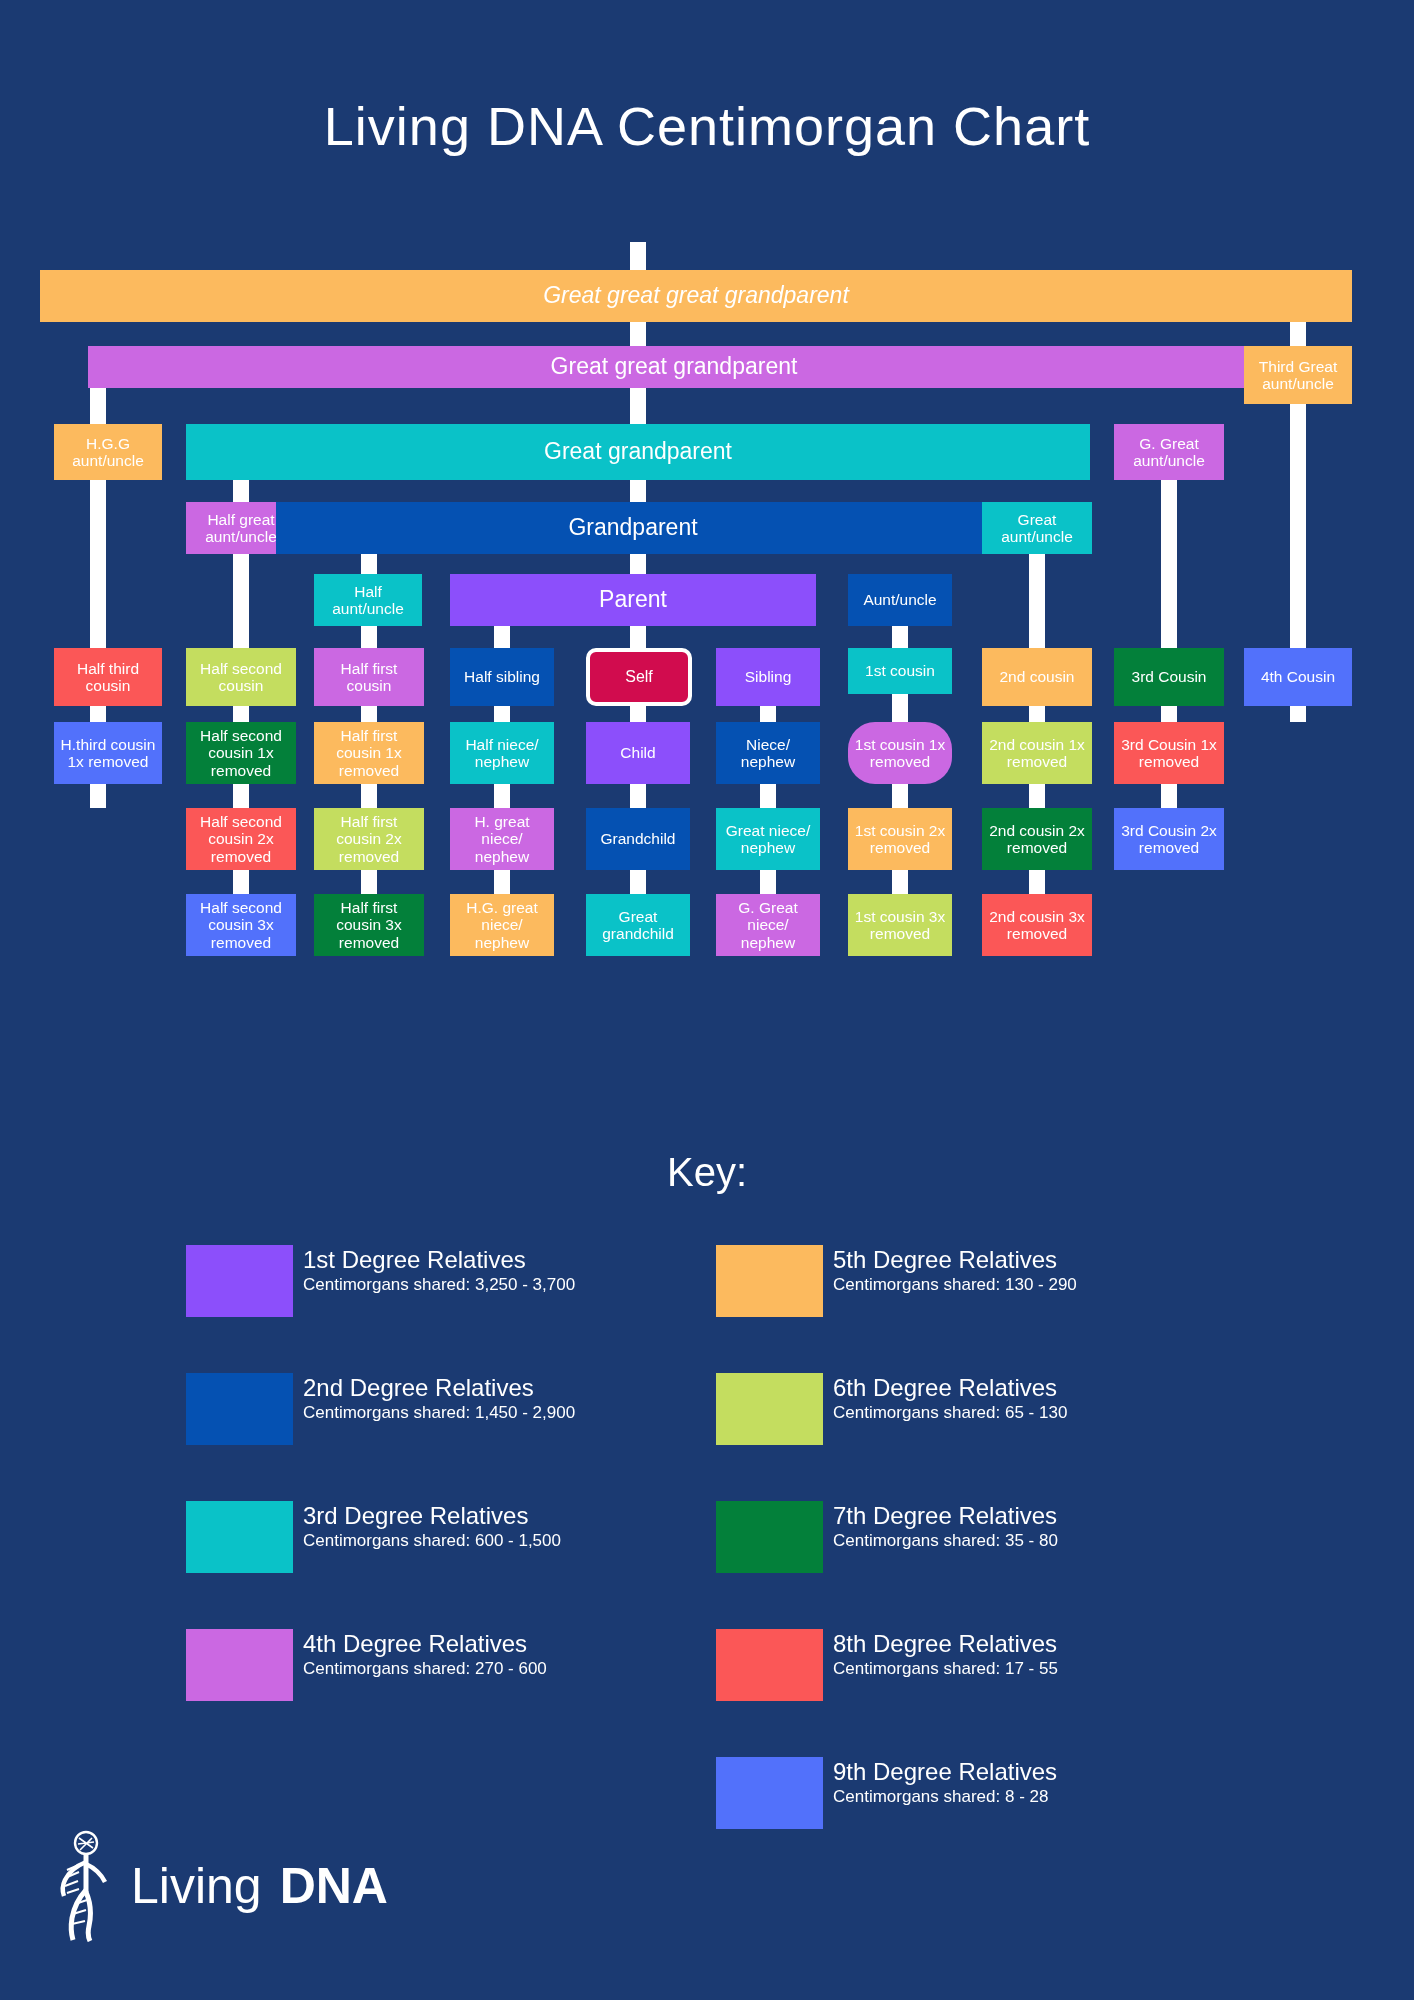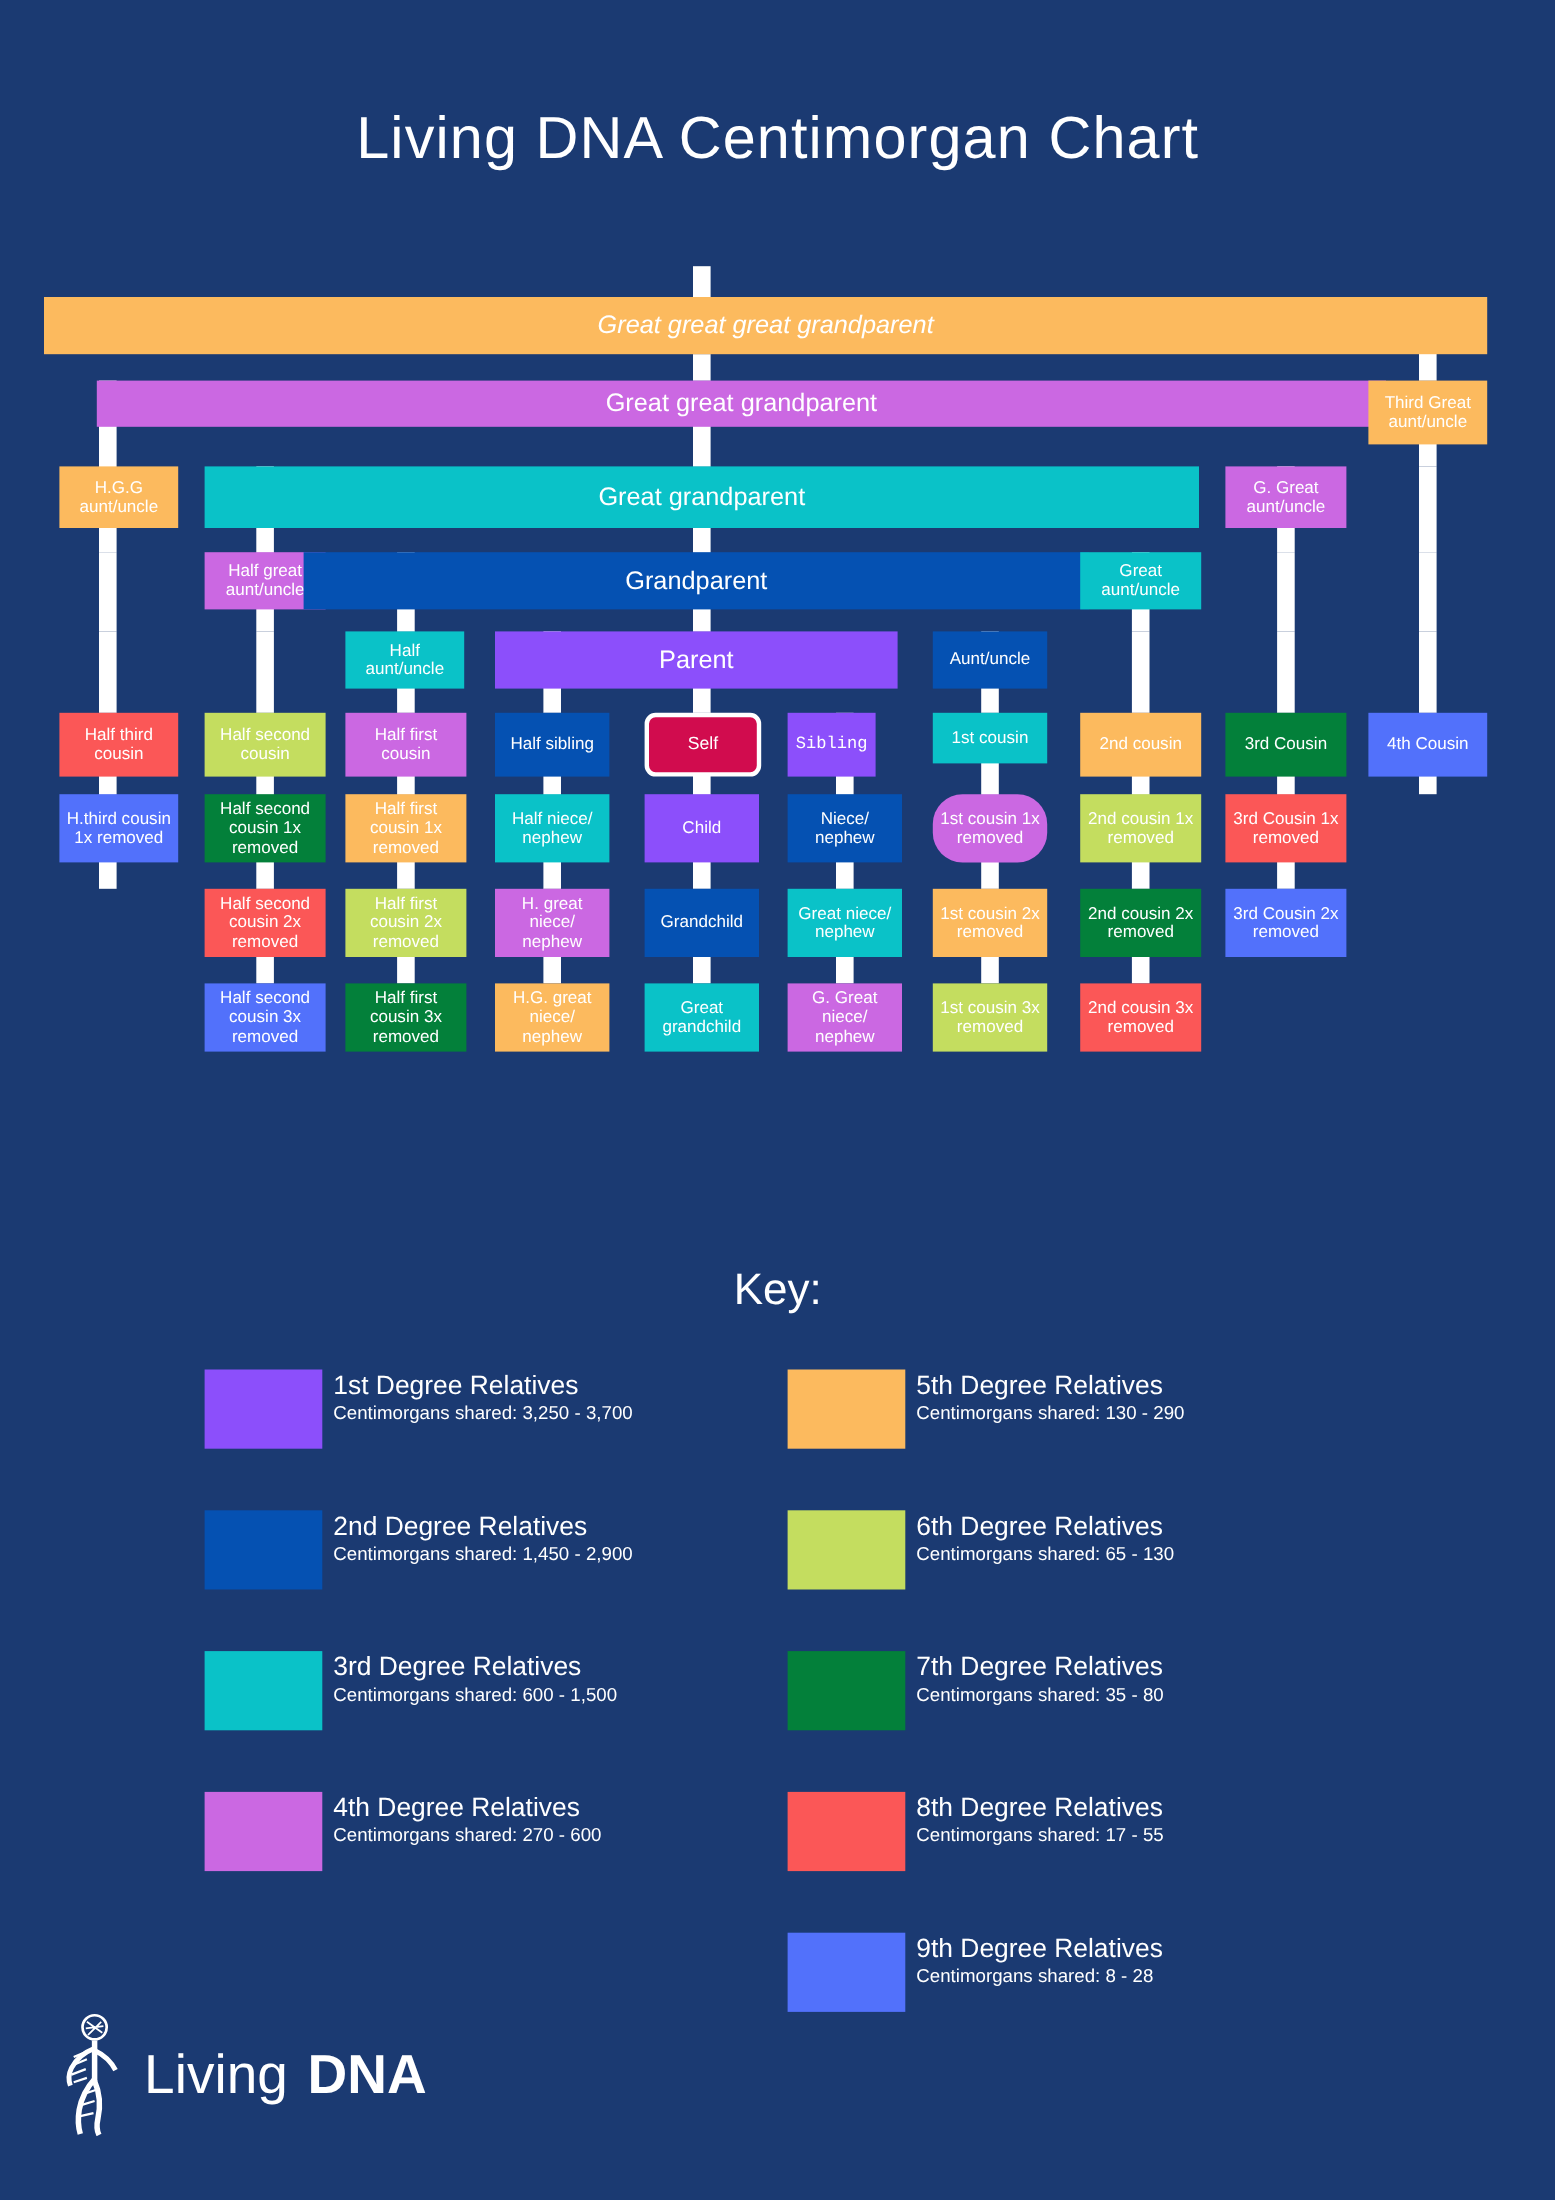--- a/index.html
+++ b/index.html
@@ -215,21 +215,21 @@
     </div>
     <div class="box sm" style="left: 314px; top: 378px; width: 110px; height: 58px; background: rgb(203, 104, 226);">
       <span>Half first cousin</span>
     </div>
     <div class="box sm" style="left: 450px; top: 378px; width: 104px; height: 58px; background: rgb(5, 81, 178);">
       <span>Half sibling</span>
     </div>
     <div class="box self" style="left: 586px; top: 378px; width: 106px; height: 58px; background: rgb(209, 12, 78);">
       <span>Self</span>
     </div>
-    <div class="box sm" style="left: 716px; top: 378px; width: 80px; height: 58px; background: rgb(140, 79, 251); font-family: Liberation Mono, monospace;">
+    <div class="box sm" style="left: 716px; top: 378px; width: 104px; height: 58px; background: rgb(140, 79, 251);">
       <span>Sibling</span>
     </div>
     <div class="box sm" style="left: 848px; top: 378px; width: 104px; height: 46px; background: rgb(10, 194, 200); text-align: center;">
       <span>1st cousin</span>
     </div>
     <div class="box sm" style="left: 982px; top: 378px; width: 110px; height: 58px; background: rgb(252, 186, 94);">
       <span>2nd cousin</span>
     </div>
     <div class="box sm" style="left: 1114px; top: 378px; width: 110px; height: 58px; background: rgb(3, 128, 58);">
       <span>3rd Cousin</span>

